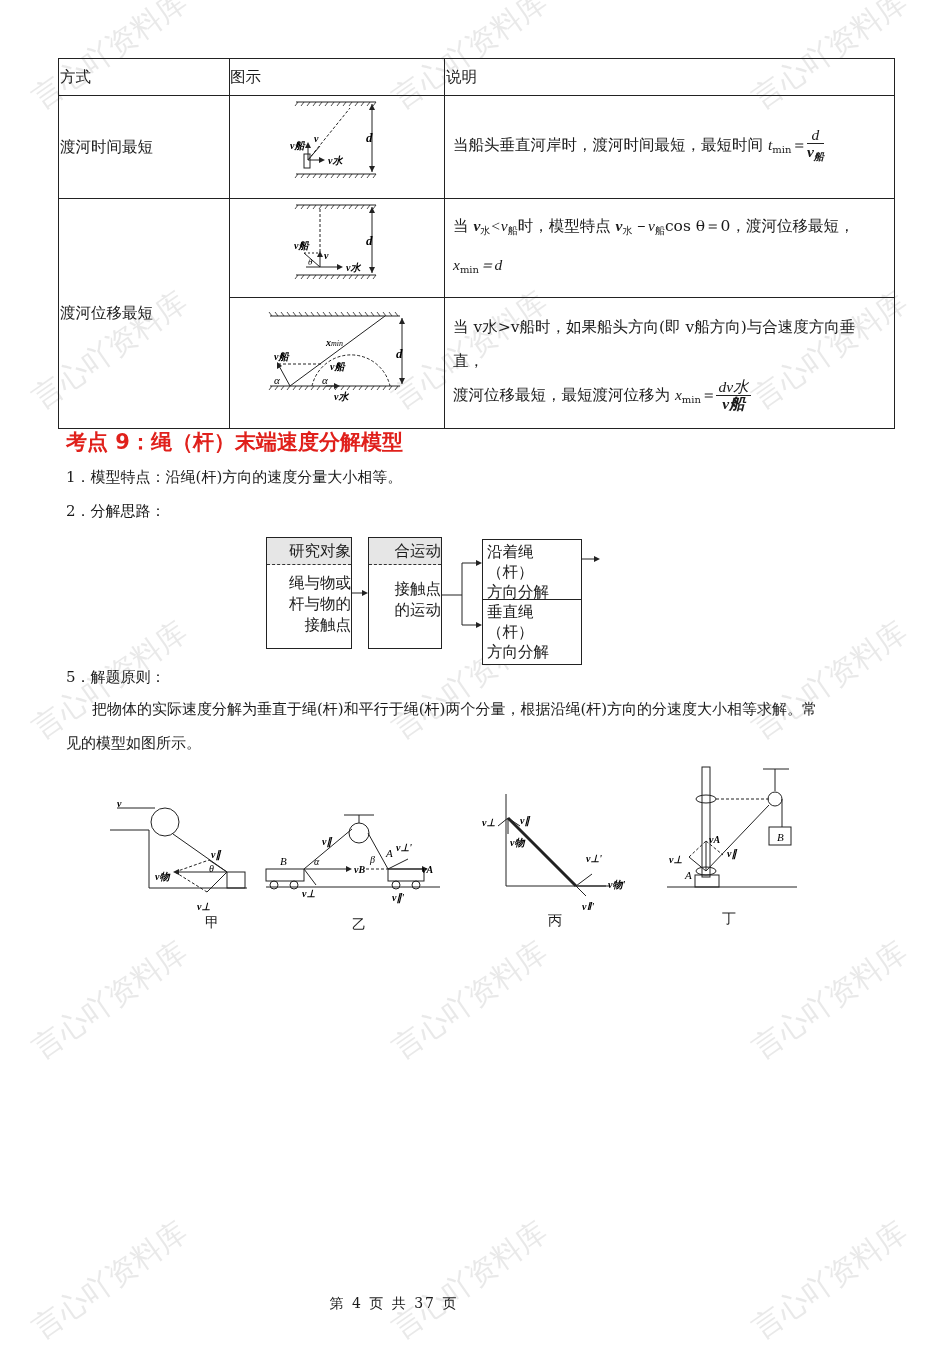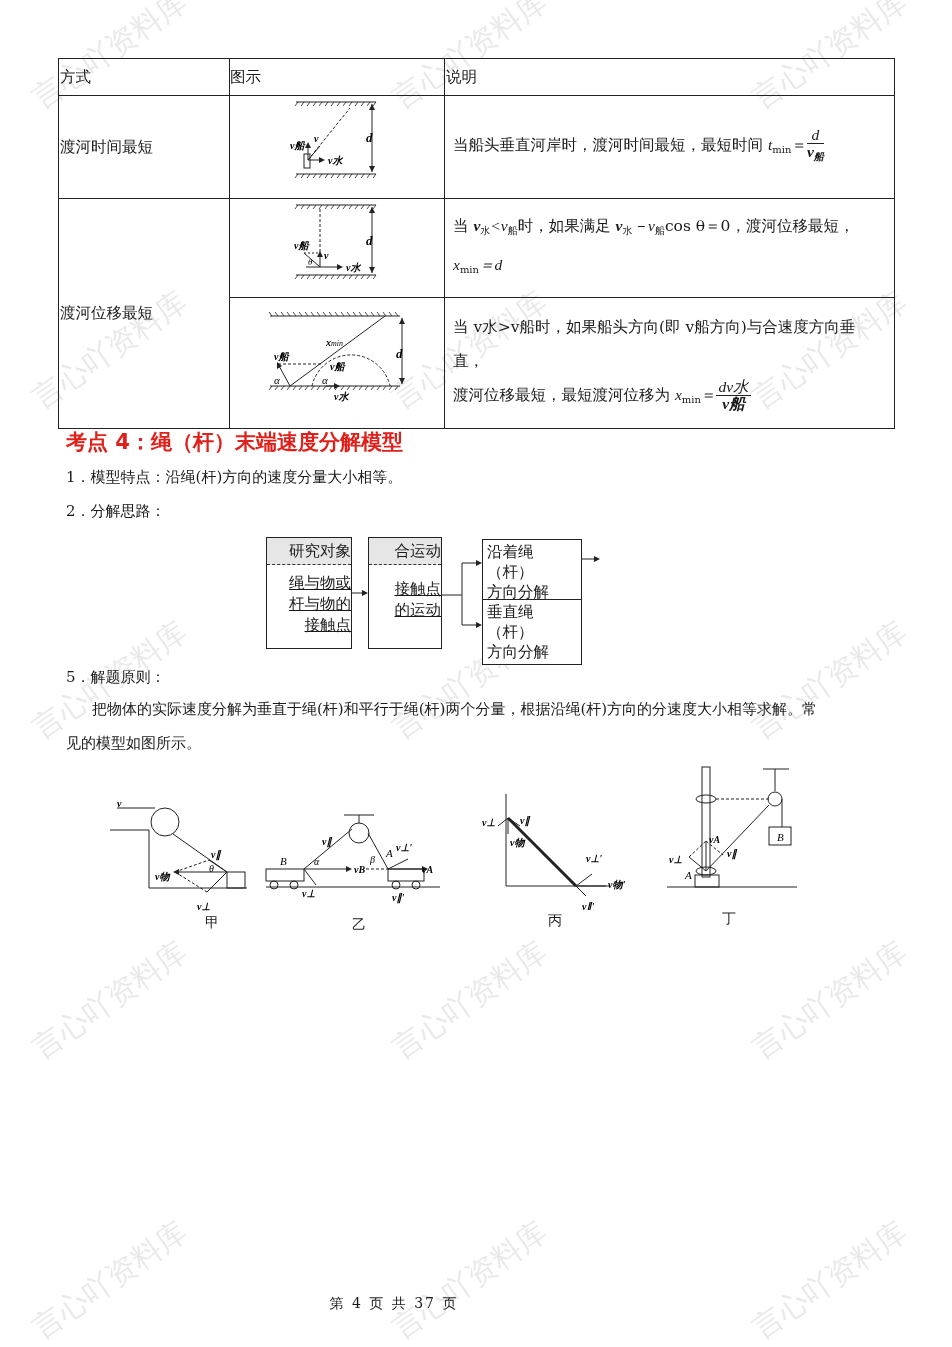--- a/index.html
+++ b/index.html
@@ -17,21 +17,21 @@
   .sub { font-size:10px; vertical-align:-3px; }
   .frac { display:inline-block; vertical-align:middle; text-align:center; font-family:"Liberation Serif",serif; line-height:16px; }
   .frac .num { display:block; border-bottom:1px solid #222; padding:0 2px; font-style:italic; }
   .frac .den { display:block; font-style:italic; font-weight:bold; }
   .title { position:absolute; left:66px; top:428px; color:#e0201b; font-size:21px; font-weight:bold;
            font-family:"DejaVu Sans",sans-serif; }
   .para { position:absolute; font-size:15px; }
   .flow { position:absolute; left:266px; top:537px; width:420px; height:115px; }
   .fbox { position:absolute; border:1.5px solid #222; background:#fff; font-family:"DejaVu Sans",sans-serif; font-size:15.5px; text-align:right; }
   .fbox .hd { background:#e6e6e6; border-bottom:1px dashed #333; height:26px; line-height:26px; }
-  .fbox .bd { padding-top:8px; line-height:21px;text-decoration:underline; }
+  .fbox .bd { padding-top:8px; line-height:21px; }
   .fsm { position:absolute; border:1.5px solid #222; font-family:"DejaVu Sans",sans-serif; font-size:15.5px; line-height:20px; padding:2px 4px; background:#fff; }
   .figlabel { position:absolute; font-size:14px; font-family:"DejaVu Sans",sans-serif; }
   .footer { position:absolute; top:1295px; left:0; width:788px; text-align:center; font-size:14px; letter-spacing:2px; }
   svg text { font-family:"Liberation Serif",serif; }
 </style>
 </head>
 <body>
 
 <div>
   <div class="wm" style="left:20px;top:30px">言心吖资料库</div>
@@ -116,21 +116,21 @@
         <text x="64" y="50" font-size="10" font-weight="bold" font-style="italic">v船</text>
         <text x="94" y="60" font-size="10" font-weight="bold" font-style="italic">v</text>
         <text x="78" y="66" font-size="9" font-style="italic">θ</text>
         <text x="116" y="72" font-size="10" font-weight="bold" font-style="italic">v水</text>
         <text x="136" y="46" font-size="13" font-weight="bold" font-style="italic">d</text>
       </svg>
     </td>
     <td class="c3 math">
       <div>
         <span>当</span>
-        <b><i>v</i></b><span class="sub">水</span><i>&lt;v</i><span class="sub">船</span><span>时，如果满足</span>
+        <b><i>v</i></b><span class="sub">水</span><i>&lt;v</i><span class="sub">船</span><span>时，模型特点</span>
         <b><i>v</i></b><span class="sub">水</span><i>－v</i><span class="sub">船</span><span>cos θ＝0，渡河位移最短，</span>
       </div>
       <div>
         <i>x</i><span class="sub">min</span><i>＝d</i>
       </div>
     </td>
   </tr>
   <tr style="height:128px">
     <td class="c2">
       <svg width="214" height="126" viewBox="0 0 214 126">
@@ -165,21 +165,21 @@
       <div>当 v水&gt;v船时，如果船头方向(即 v船方向)与合速度方向垂直，</div>
       <div>
         <span>渡河位移最短，最短渡河位移为</span>
         <i>x</i><span class="sub">min</span>＝<span class="frac"><span class="num">dv水</span><span class="den">v船</span></span>
       </div>
     </td>
   </tr>
 </tbody>
   </table>
 
-<div class="title">考点 4：绳（杆）末端速度分解模型</div>
+<div class="title">考点 9：绳（杆）末端速度分解模型</div>
 <div class="para" style="left:66px;top:468px">1．模型特点：沿绳(杆)方向的速度分量大小相等。</div>
 <div class="para" style="left:66px;top:502px">2．分解思路：</div>
 
 <div class="flow">
   <div class="fbox" style="left:0;top:0;width:84px;height:110px">
     <div class="hd">研究对象</div>
     <div class="bd">
       <div>绳与物或</div>
       <div>杆与物的</div>
       <div>接触点</div>

